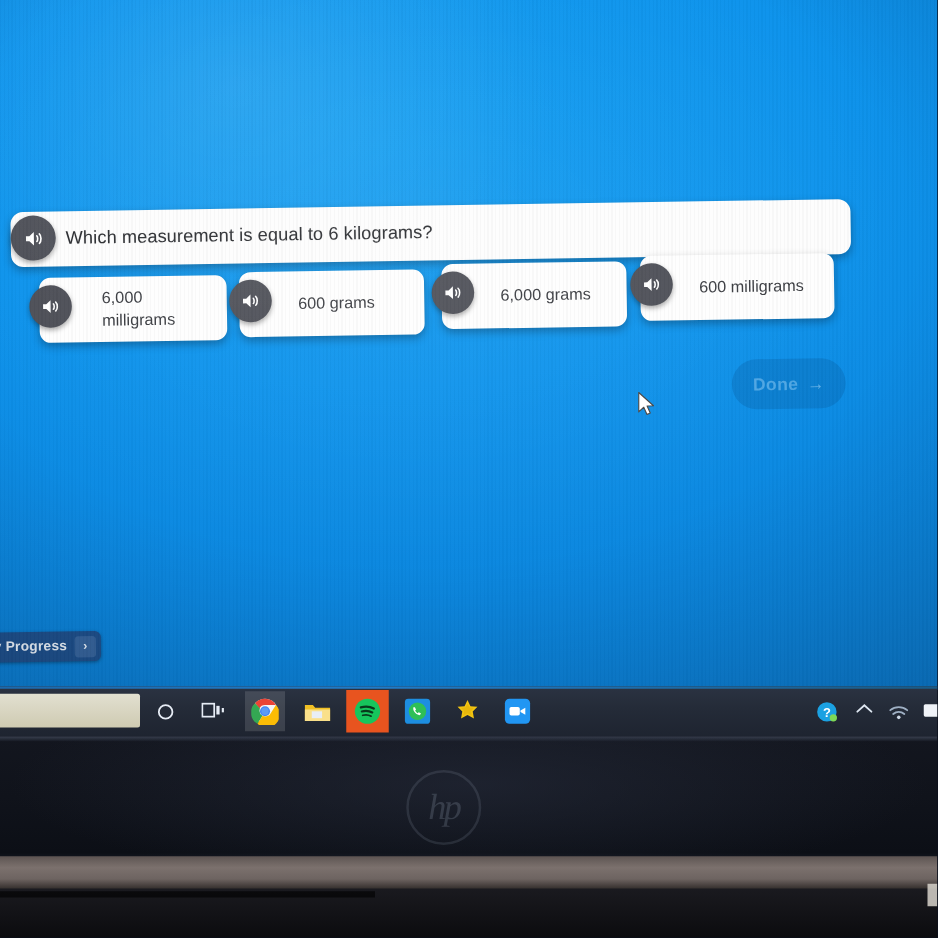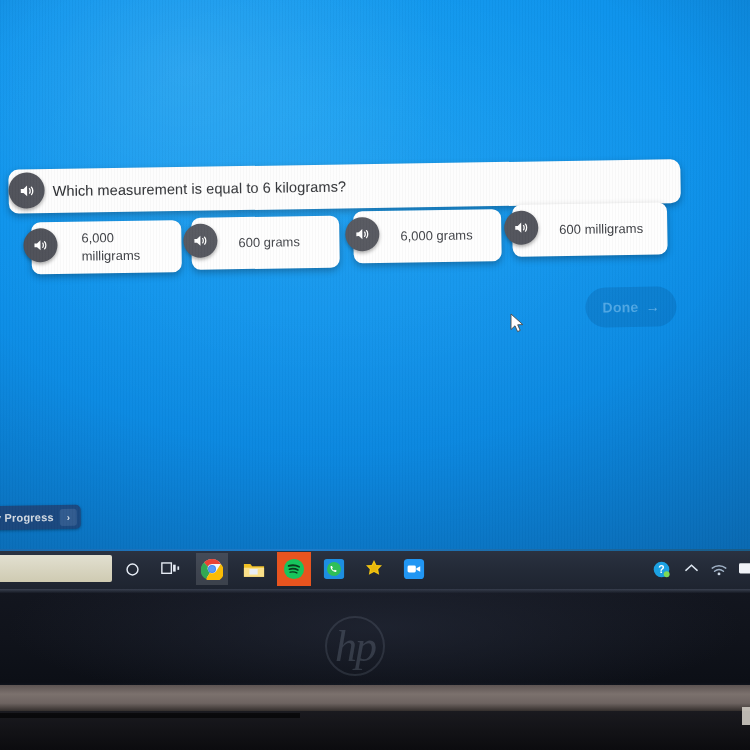--- a/index.html
+++ b/index.html
@@ -155,21 +155,21 @@
     position:absolute;left:0;top:0;width:750px;height:4px;
     background:linear-gradient(180deg,#3a4150,#161a24);
   }
   #hp{
     position:absolute;left:325px;top:27px;width:56px;height:56px;
     border-radius:50%;
     border:2px solid rgba(150,160,180,.17);
     display:flex;align-items:center;justify-content:center;
     color:rgba(160,172,192,.22);
     font-family:"Liberation Serif", serif;
-    font-size:44px;font-style:italic;letter-spacing:-2px;
+    font-size:29px;font-style:italic;letter-spacing:-2px;
   }
   #bezel .hinge{
     position:absolute;left:0;top:96px;width:750px;height:26px;
     background:linear-gradient(180deg,#6a5f5b 0%,#8d807a 35%,#7d716c 70%,#3a332f 100%);
     opacity:.85;
   }
   #bezel .under{
     position:absolute;left:0;top:122px;width:750px;height:40px;
     background:linear-gradient(180deg,#1a1a1f,#0b0b0e);
   }

